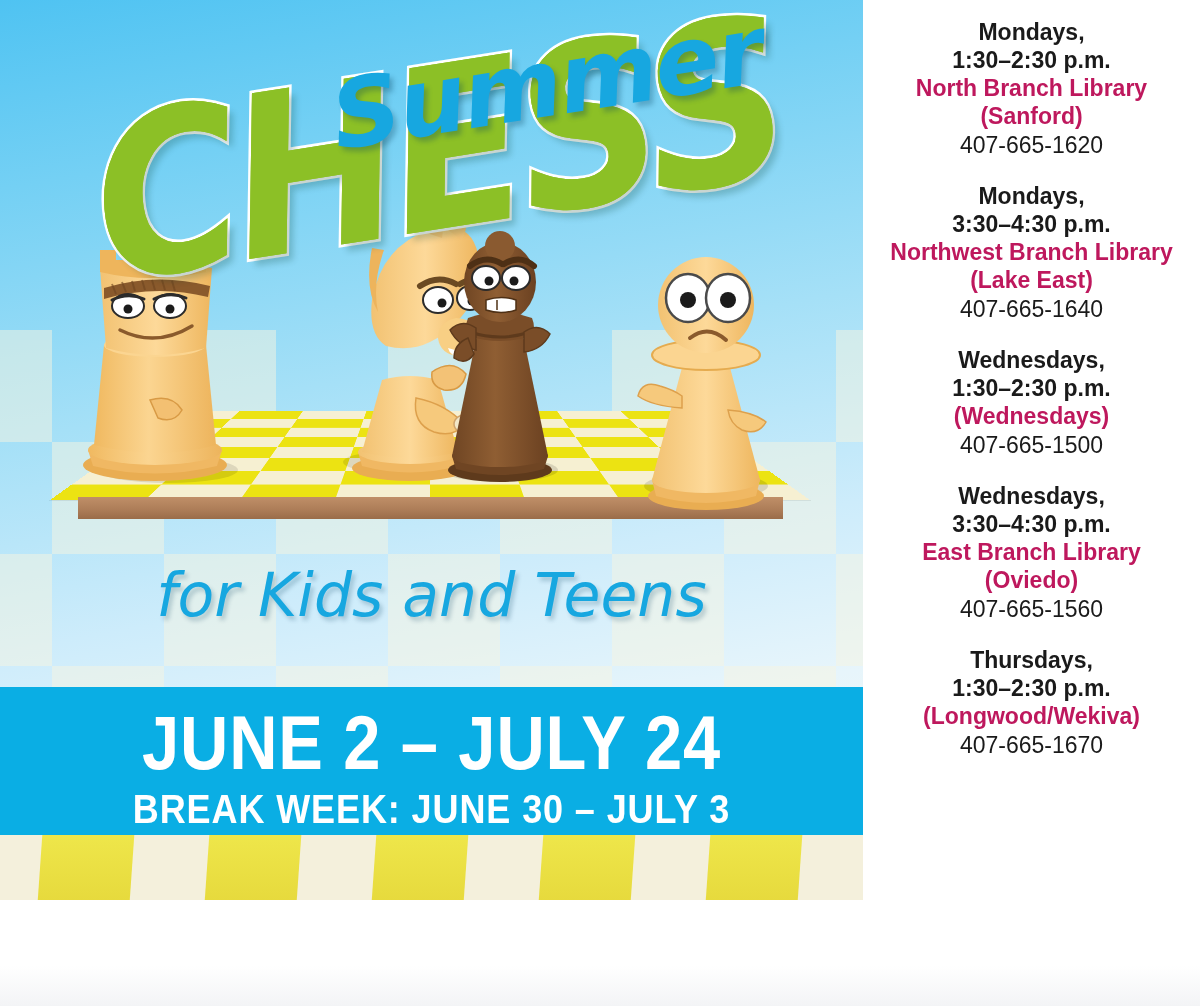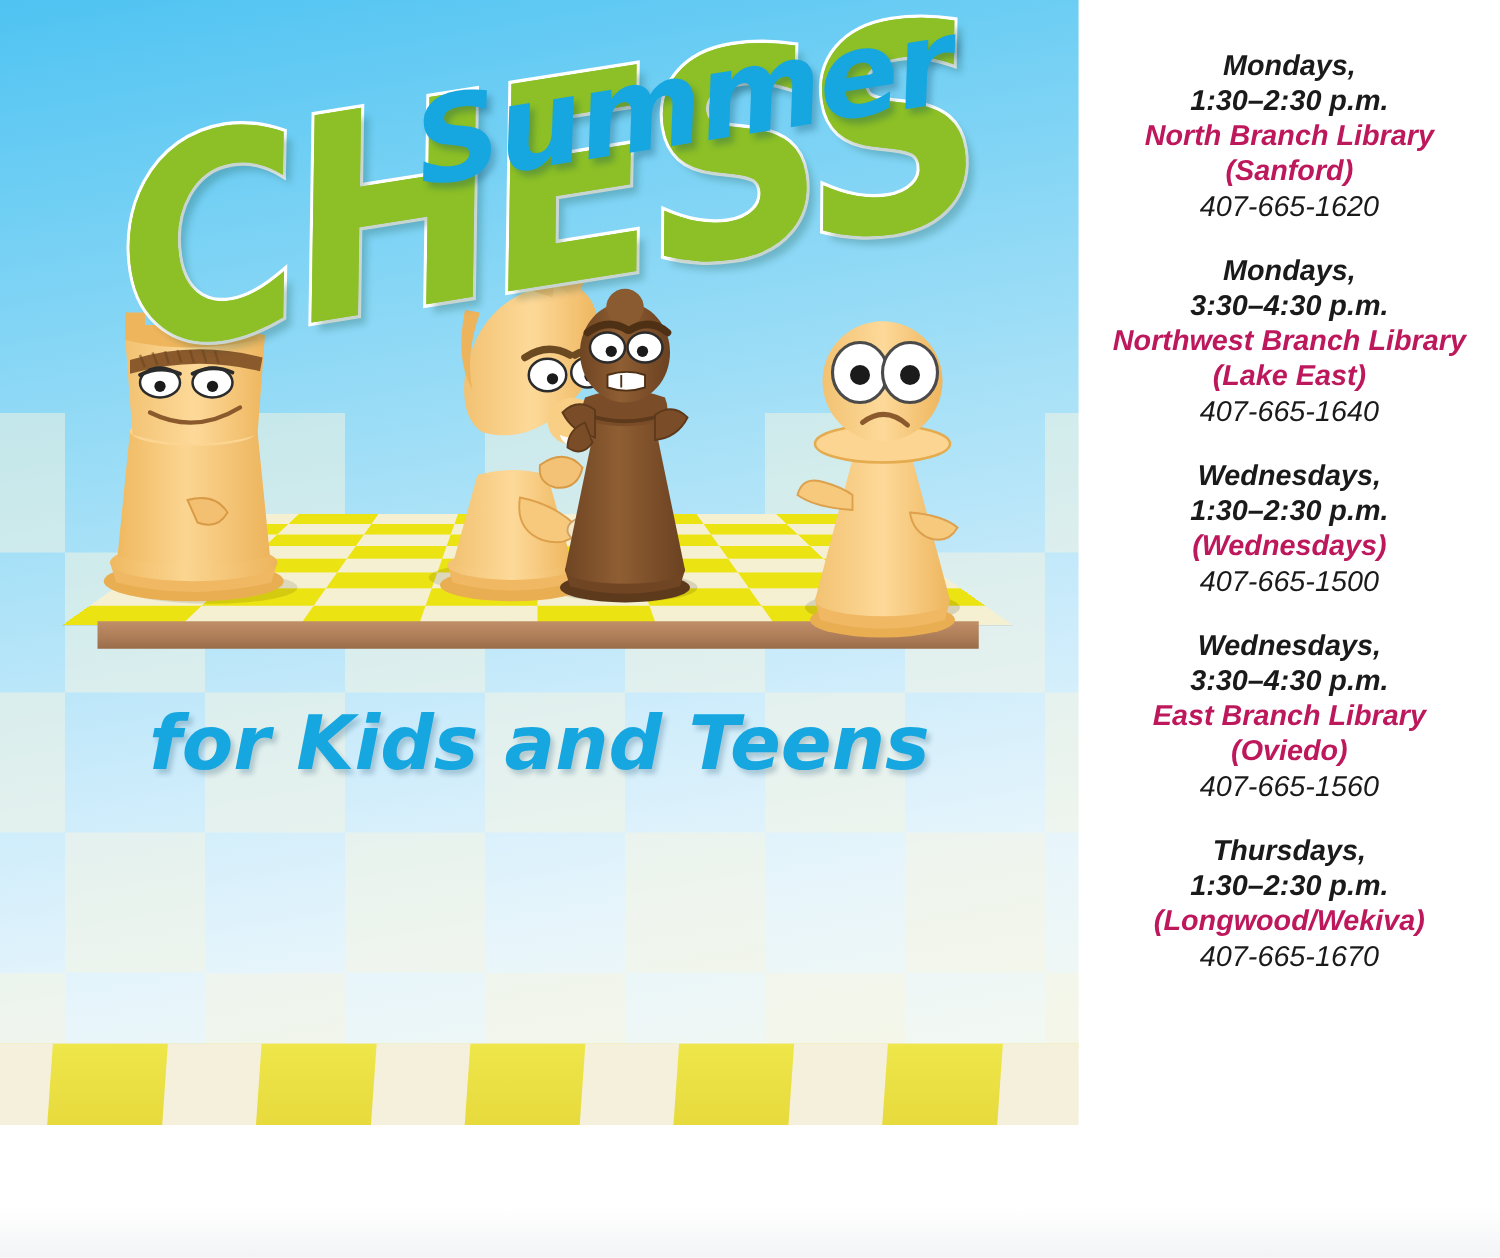--- a/index.html
+++ b/index.html
@@ -77,21 +77,21 @@
     transform:rotate(-9deg) scaleY(1.12);
     transform-origin:left center;
     white-space:nowrap;pointer-events:none;
   }
 
   
   #subtitle{
     position:absolute;left:0;top:560px;width:863px;
     text-align:center;
     font-family:"DejaVu Sans",sans-serif;
-    font-size:60px;font-weight:bold;font-style:italic;
+    font-size:60px;font-weight:normal;font-style:italic;
     color:#17a7e0;
     letter-spacing:0px;
     text-shadow:3px 4px 4px rgba(0,60,90,.22);
   }
 
   
   #date-banner{
     position:absolute;left:0;top:687px;width:863px;height:148px;
     background:#0aaee4;
     color:#ffffff;text-align:center;
@@ -121,23 +121,22 @@
   }
   #strip-hairline{
     position:absolute;left:0;top:835px;width:863px;height:3px;
     background:#e9e05a;
   }
 
   
   #sidebar{
     position:absolute;left:863px;top:0;width:337px;height:900px;
     background:#ffffff;
-    padding-top:38px;
+    padding-top:18px;
     box-sizing:border-box;
-    font-style:italic;
   }
   .sched{
     text-align:center;
     margin-bottom:22px;
     font-family:"Liberation Sans",sans-serif;
   }
   .sched .day,.sched .time{
     font-weight:bold;font-size:23px;line-height:28px;color:#1a1a1a;
   }
   .sched .lib,.sched .city{
@@ -389,20 +388,24 @@
         <path d="M728 410 q26 2 38 12 q-8 14 -24 8 q-12 -6 -14 -20 z" fill="#f6c97c" stroke="#dda04c" stroke-width="1.5"></path>
       </g>
     </svg>
 
     <div id="title-chess">CHESS</div>
     <div id="title-chess-fill">CHESS</div>
     <div id="title-summer">Summer</div>
 
     <div id="subtitle">for Kids and Teens</div>
 
+    <div id="date-banner">
+      <div id="date-main">JUNE 2 – JULY 24</div>
+      <div id="date-sub">BREAK WEEK: JUNE 30 – JULY 3</div>
+    </div>
 
     <div id="strip-hairline"></div>
     <div id="bottom-strip">
         <div class="ysq" style="left: 40px;"></div>
         <div class="ysq" style="left: 207px;"></div>
         <div class="ysq" style="left: 374px;"></div>
         <div class="ysq" style="left: 541px;"></div>
         <div class="ysq" style="left: 708px;"></div>
       </div>
   </div>

